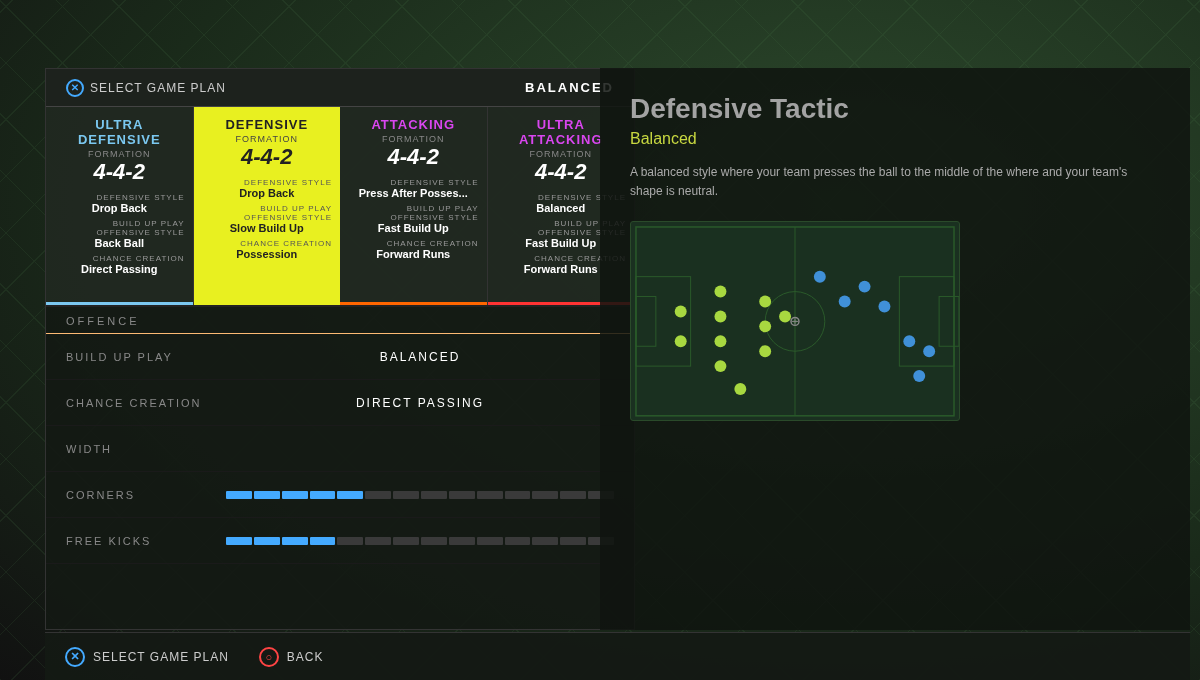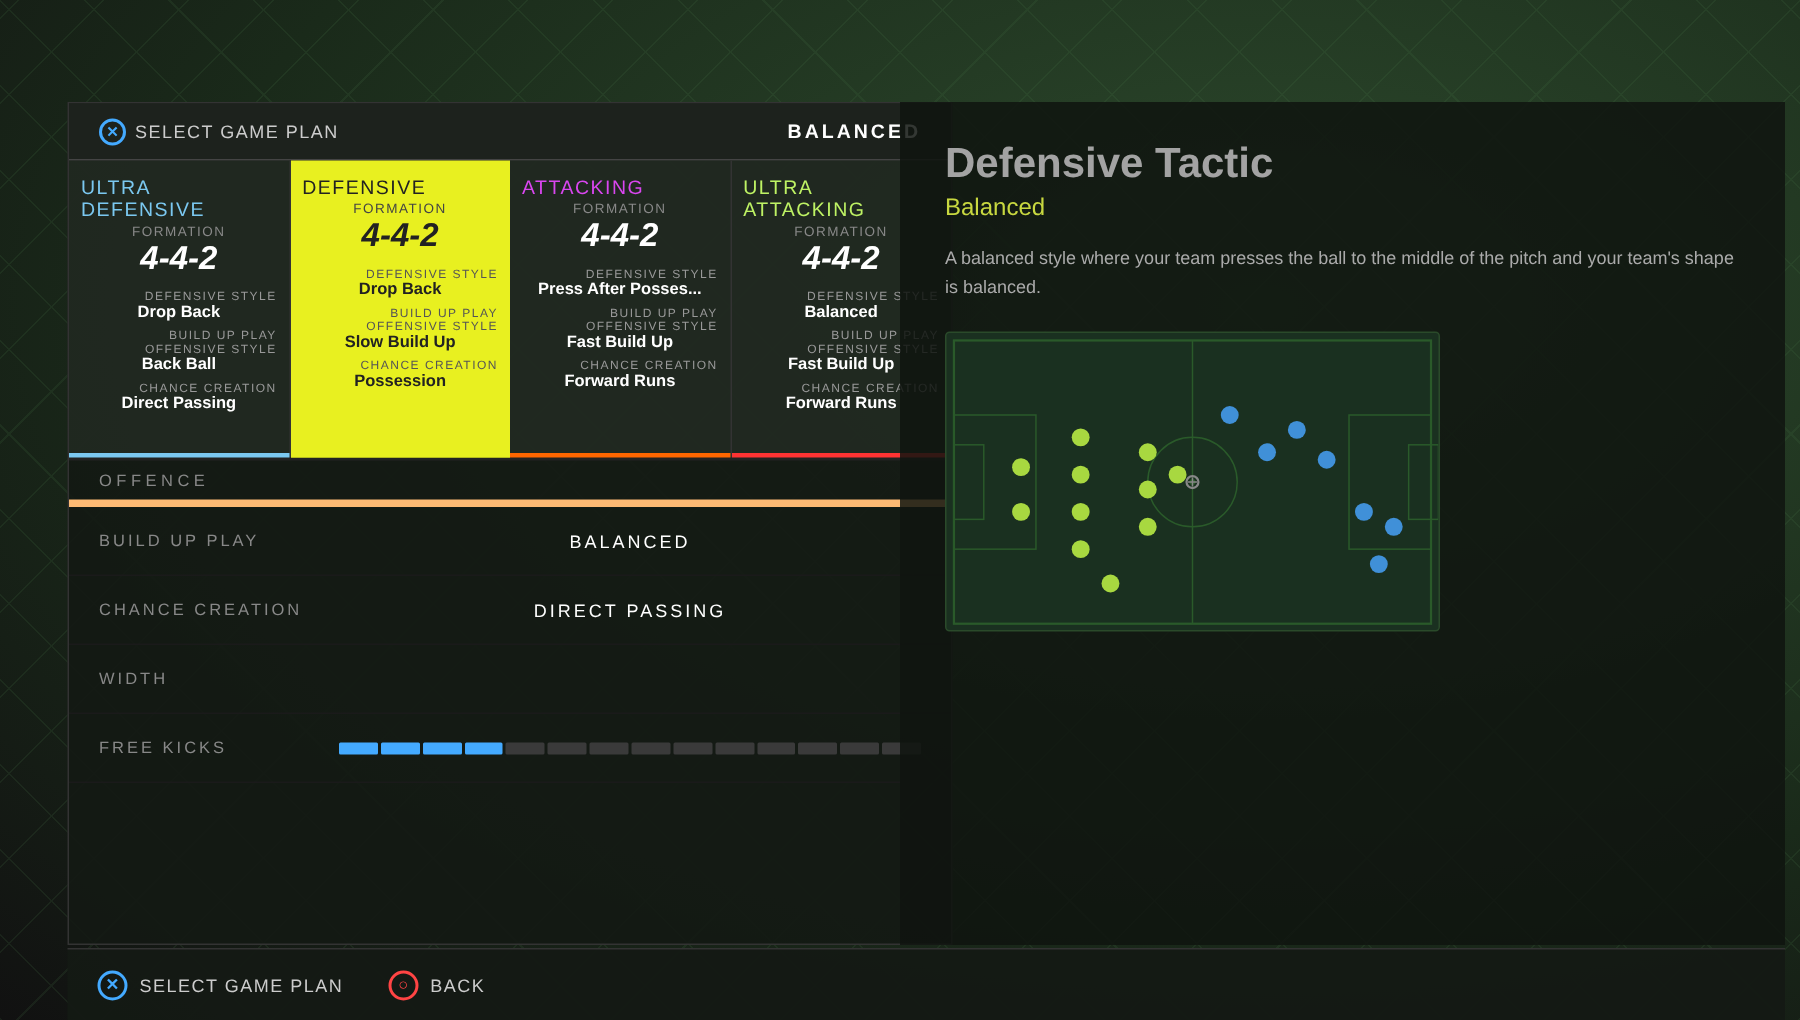--- a/index.html
+++ b/index.html
@@ -123,31 +123,31 @@
     .plan-col.attacking {
       background: rgba(40, 50, 40, 0.6);
     }
 
     .plan-col.ultra-att {
       background: rgba(40, 50, 40, 0.6);
     }
 
     .plan-title {
       font-size: 13px;
-      font-weight: normal;
+      font-weight: bold;
       letter-spacing: 1px;
       text-transform: uppercase;
       margin-bottom: 2px;
-      text-align: left;
+      text-align: center;
     }
 
     .ultra-def .plan-title { color: #7bc8f0; }
     .defensive .plan-title { color: #222; }
     .attacking .plan-title { color: #d946ef; }
-    .ultra-att .plan-title { color: #bef264; }
+    .ultra-att .plan-title { color: #d946ef; }
 
     .plan-formation-label {
       font-size: 9px;
       text-transform: uppercase;
       text-align: center;
       color: #888;
       letter-spacing: 1px;
     }
 
     .defensive .plan-formation-label { color: #444; }
@@ -204,21 +204,21 @@
     .offence-section {
       padding: 0;
     }
 
     .section-title {
       color: #888;
       font-size: 11px;
       letter-spacing: 3px;
       text-transform: uppercase;
       padding: 8px 20px 6px;
-      border-bottom: 5px solid #fdba74;
+      border-bottom: 1px solid #fdba74;
     }
 
     .stat-row {
       display: flex;
       align-items: center;
       padding: 10px 20px;
       border-bottom: 1px solid #1a1a1a;
       height: 46px;
     }
 
@@ -496,20 +496,39 @@
       <div class="stat-row">
         <div class="stat-label">CHANCE CREATION</div>
         <div class="stat-value-text">DIRECT PASSING</div>
       </div>
 
       <div class="stat-row">
         <div class="stat-label">WIDTH</div>
       </div>
 
 
+      <div class="stat-row">
+        <div class="stat-label">CORNERS</div>
+        <div class="segmented-bar">
+          <div class="seg filled"></div>
+          <div class="seg filled"></div>
+          <div class="seg filled"></div>
+          <div class="seg filled"></div>
+          <div class="seg filled"></div>
+          <div class="seg empty"></div>
+          <div class="seg empty"></div>
+          <div class="seg empty"></div>
+          <div class="seg empty"></div>
+          <div class="seg empty"></div>
+          <div class="seg empty"></div>
+          <div class="seg empty"></div>
+          <div class="seg empty"></div>
+          <div class="seg empty"></div>
+        </div>
+      </div>
 
       <div class="stat-row">
         <div class="stat-label">FREE KICKS</div>
         <div class="segmented-bar">
           <div class="seg filled"></div>
           <div class="seg filled"></div>
           <div class="seg filled"></div>
           <div class="seg filled"></div>
           <div class="seg empty"></div>
           <div class="seg empty"></div>
@@ -524,21 +543,21 @@
         </div>
       </div>
 
     </div>
 
   </div>
 
   <div class="right-panel">
     <div class="tactic-title">Defensive Tactic</div>
     <div class="tactic-subtitle">Balanced</div>
-    <div class="tactic-description">A balanced style where your team presses the ball to the middle of the pitch and your team's shape is balanced.</div>
+    <div class="tactic-description">A balanced style where your team presses the ball to the middle of the where and your team's shape is neutral.</div>
 
     <div class="field-diagram">
       <svg class="field-lines" viewBox="0 0 330 200">
 
         <rect x="5" y="5" width="320" height="190" fill="none" stroke="#2a5a2a" stroke-width="1.5"></rect>
 
         <line x1="165" y1="5" x2="165" y2="195" stroke="#2a5a2a" stroke-width="1"></line>
 
         <circle cx="165" cy="100" r="30" fill="none" stroke="#2a5a2a" stroke-width="1"></circle>
 

